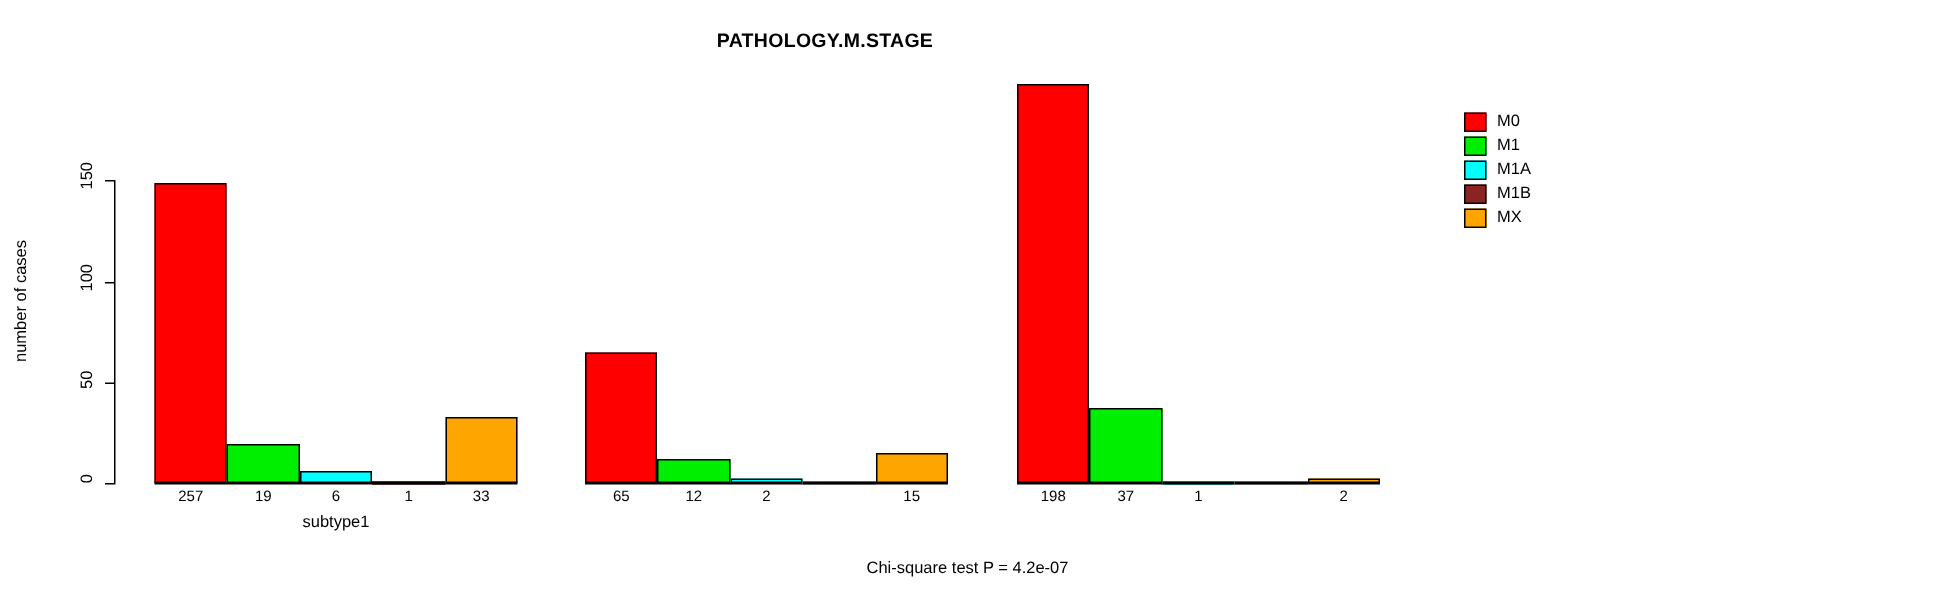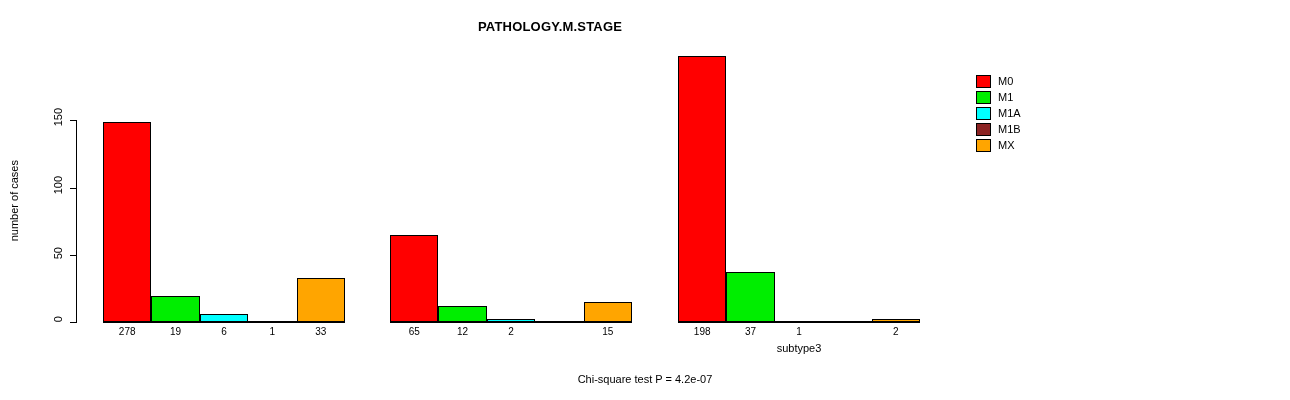--- a/index.html
+++ b/index.html
@@ -171,26 +171,27 @@
   <div class="group-baseline" style="left:103px; width:242px;"></div>
   <div class="group-baseline" style="left:390px; width:242px;"></div>
   <div class="group-baseline" style="left:678px; width:242px;"></div>
 
   <div class="bar" style="left: 103px; width: 48.4px; top: 121.744px; height: 200.256px; background: rgb(255, 0, 0);"></div>
   <div class="bar" style="left: 151.4px; width: 48.4px; top: 296.464px; height: 25.536px; background: rgb(0, 238, 0);"></div>
   <div class="bar" style="left: 199.8px; width: 48.4px; top: 313.936px; height: 8.064px; background: rgb(0, 255, 255);"></div>
   <div class="bar" style="left: 248.2px; width: 48.4px; top: 320.656px; height: 1.344px; background: rgb(139, 35, 35);"></div>
   <div class="bar" style="left: 296.6px; width: 48.4px; top: 277.648px; height: 44.352px; background: rgb(255, 165, 0);"></div>
 
-  <div class="bar-count" style="left:103.0px; width:48.4px;">278</div>
+  <div class="bar-count" style="left:103.0px; width:48.4px;">257</div>
   <div class="bar-count" style="left:151.4px; width:48.4px;">19</div>
   <div class="bar-count" style="left:199.8px; width:48.4px;">6</div>
   <div class="bar-count" style="left:248.2px; width:48.4px;">1</div>
   <div class="bar-count" style="left:296.6px; width:48.4px;">33</div>
 
+  <div class="group-label" style="left:103px; width:242px;">subtype1</div>
 
   <div class="bar" style="left: 390px; width: 48.4px; top: 234.64px; height: 87.36px; background: rgb(255, 0, 0);"></div>
   <div class="bar" style="left: 438.4px; width: 48.4px; top: 305.872px; height: 16.128px; background: rgb(0, 238, 0);"></div>
   <div class="bar" style="left: 486.8px; width: 48.4px; top: 319.312px; height: 2.688px; background: rgb(0, 255, 255);"></div>
   <div class="bar" style="left:535.2px; width:48.4px; top:321.0px; height:1.0px;  background:#ffffff;"></div>
   <div class="bar" style="left: 583.6px; width: 48.4px; top: 301.84px; height: 20.16px; background: rgb(255, 165, 0);"></div>
 
   <div class="bar-count" style="left:390.0px; width:48.4px;">65</div>
   <div class="bar-count" style="left:438.4px; width:48.4px;text-align:center;">12</div>
   <div class="bar-count" style="left:486.8px; width:48.4px;">2</div>
@@ -203,21 +204,20 @@
   <div class="bar" style="left: 774.8px; width: 48.4px; top: 320.656px; height: 1.344px; background: rgb(0, 255, 255);"></div>
   <div class="bar" style="left:823.2px; width:48.4px; top:321.0px; height:1.0px;   background:#ffffff;"></div>
   <div class="bar" style="left: 871.6px; width: 48.4px; top: 319.312px; height: 2.688px; background: rgb(255, 165, 0);"></div>
 
   <div class="bar-count" style="left:678.0px; width:48.4px;">198</div>
   <div class="bar-count" style="left:726.4px; width:48.4px;">37</div>
   <div class="bar-count" style="left:774.8px; width:48.4px;">1</div>
   <div class="bar-count" style="left:823.2px; width:48.4px;"></div>
   <div class="bar-count" style="left:871.6px; width:48.4px;">2</div>
 
-  <div class="group-label" style="left:678px; width:242px;">subtype3</div>
 
 </div>
 
 <div id="legend">
   <div class="legend-row">
     <span class="legend-swatch" style="background:#ff0000;"></span>
     <span class="legend-label">M0</span>
   </div>
   <div class="legend-row">
     <span class="legend-swatch" style="background:#00ee00;"></span>

